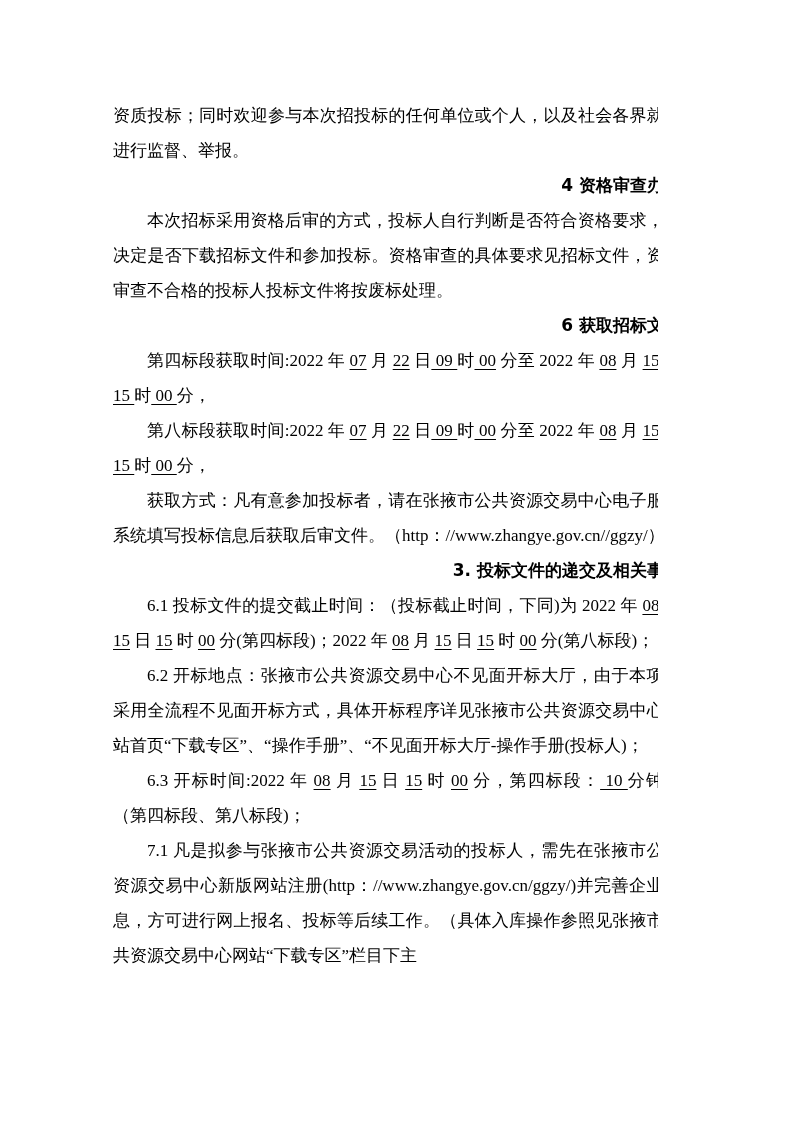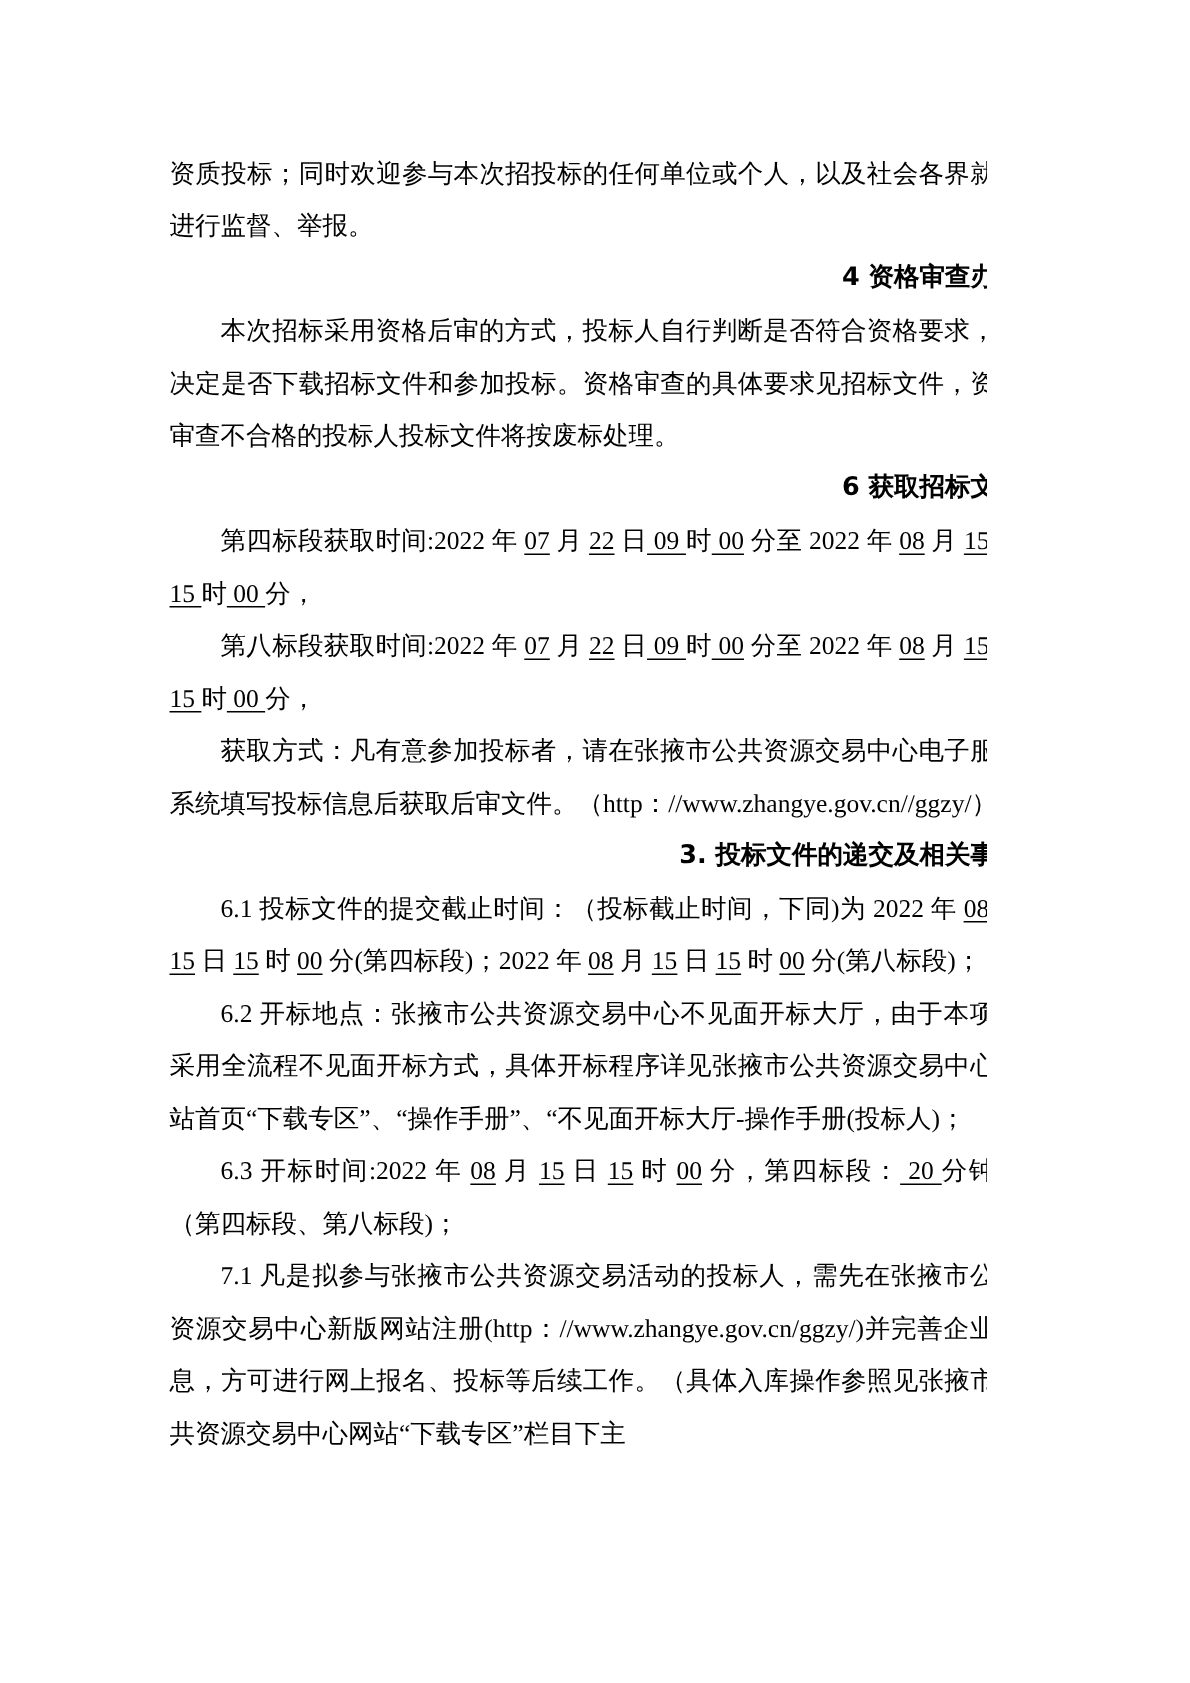--- a/index.html
+++ b/index.html
@@ -52,16 +52,16 @@
       <p class="blk body noindent"><span>资质投标；同时欢迎参与本次招投标的任何单位或个人，以及社会各界就此进行监督、举报。</span></p>
       <p class="blk heading"><span>4 资格审查办法</span></p>
       <p class="blk body"><span>本次招标采用资格后审的方式，投标人自行判断是否符合资格要求，并决定是否下载招标文件和参加投标。资格审查的具体要求见招标文件，资格审查不合格的投标人投标文件将按废标处理。</span></p>
       <p class="blk heading"><span>6 获取招标文件</span></p>
       <p class="blk body"><span>第四标段获取时间:2022 年 </span><span class="u">07</span><span> 月 </span><span class="u">22</span><span> 日</span><span class="u"> 09 </span><span>时</span><span class="u"> 00</span><span> 分至 2022 年 </span><span class="u">08</span><span> 月 </span><span class="u">15</span><span> 日</span><span class="u"> 15 </span><span>时</span><span class="u"> 00 </span><span>分，</span></p>
       <p class="blk body"><span>第八标段获取时间:2022 年 </span><span class="u">07</span><span> 月 </span><span class="u">22</span><span> 日</span><span class="u"> 09 </span><span>时</span><span class="u"> 00</span><span> 分至 2022 年 </span><span class="u">08</span><span> 月 </span><span class="u">15</span><span> 日</span><span class="u"> 15 </span><span>时</span><span class="u"> 00 </span><span>分，</span></p>
       <p class="blk body"><span>获取方式：凡有意参加投标者，请在张掖市公共资源交易中心电子服务系统填写投标信息后获取后审文件。（http：//www.zhangye.gov.cn//ggzy/）</span></p>
       <p class="blk heading"><span>3. 投标文件的递交及相关事宜</span></p>
       <p class="blk body"><span>6.1 投标文件的提交截止时间：（投标截止时间，下同)为 2022 年 </span><span class="u">08</span><span> 月 </span><span class="u">15</span><span> 日 </span><span class="u">15</span><span> 时 </span><span class="u">00</span><span> 分(第四标段)；2022 年 </span><span class="u">08</span><span> 月 </span><span class="u">15</span><span> 日 </span><span class="u">15</span><span> 时 </span><span class="u">00</span><span> 分(第八标段)；</span></p>
       <p class="blk body"><span>6.2 开标地点：张掖市公共资源交易中心不见面开标大厅，由于本项目采用全流程不见面开标方式，具体开标程序详见张掖市公共资源交易中心网站首页“下载专区”、“操作手册”、“不见面开标大厅-操作手册(投标人)；</span></p>
-      <p class="blk body"><span>6.3 开标时间:2022 年 </span><span class="u">08</span><span> 月 </span><span class="u">15</span><span> 日 </span><span class="u">15</span><span> 时 </span><span class="u">00</span><span> 分，第四标段：</span><span class="u"> 20 </span><span>分钟，（第四标段、第八标段)；</span></p>
+      <p class="blk body"><span>6.3 开标时间:2022 年 </span><span class="u">08</span><span> 月 </span><span class="u">15</span><span> 日 </span><span class="u">15</span><span> 时 </span><span class="u">00</span><span> 分，第四标段：</span><span class="u"> 10 </span><span>分钟，（第四标段、第八标段)；</span></p>
       <p class="blk body"><span>7.1 凡是拟参与张掖市公共资源交易活动的投标人，需先在张掖市公共资源交易中心新版网站注册(http：//www.zhangye.gov.cn/ggzy/)并完善企业信息，方可进行网上报名、投标等后续工作。（具体入库操作参照见张掖市公共资源交易中心网站“下载专区”栏目下主</span></p>
     </div>
 </div>
 
 </body></html>

